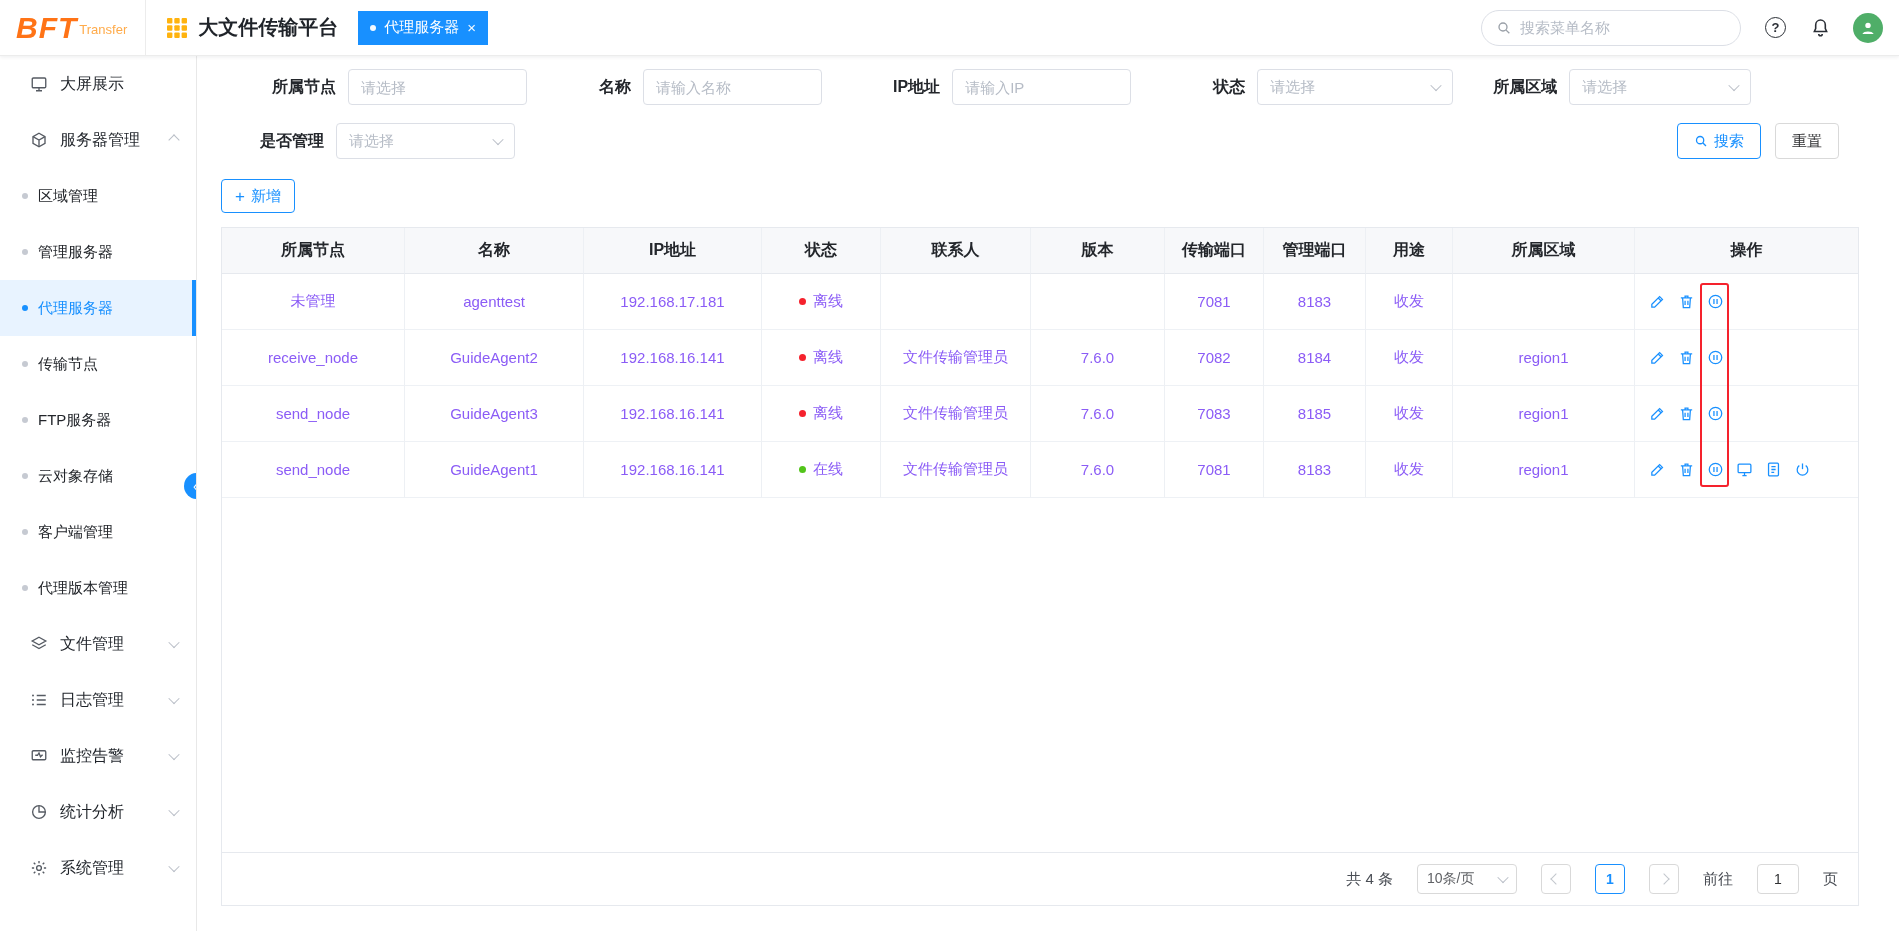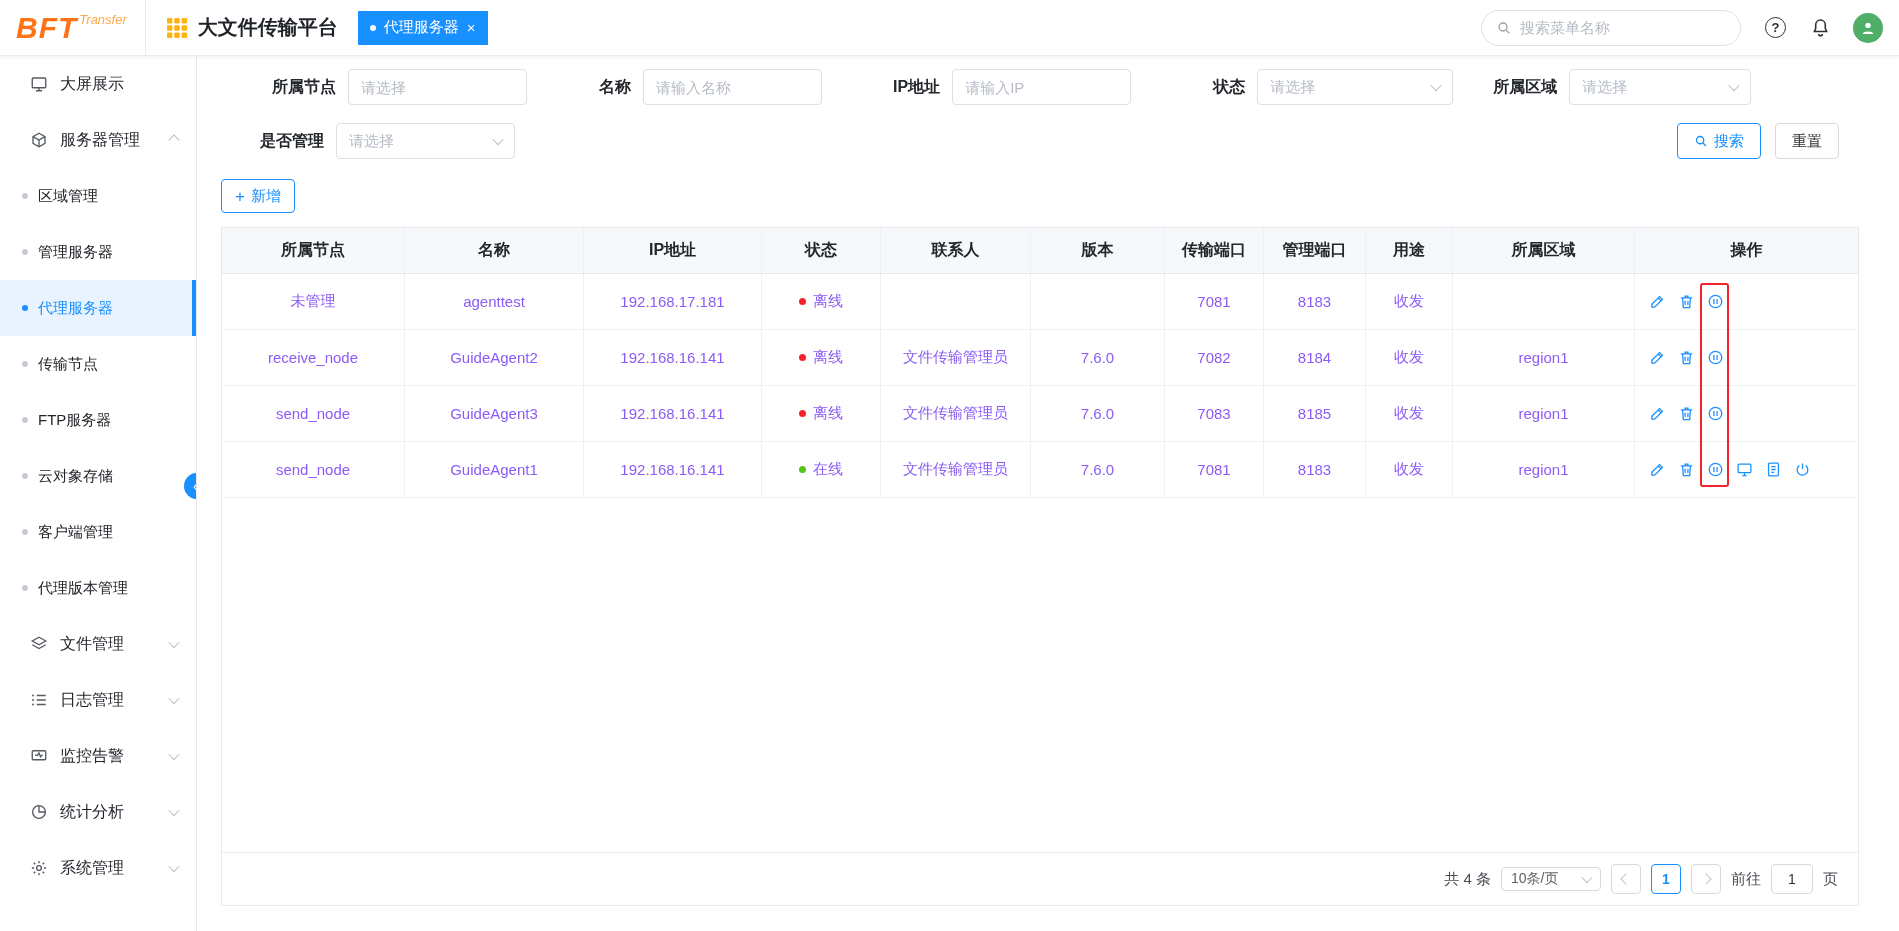--- a/index.html
+++ b/index.html
@@ -4,21 +4,21 @@
 <style>
   * { margin:0; padding:0; box-sizing:border-box; }
   html,body { width:1899px; height:931px; overflow:hidden; background:#fff;
     font-family:"Liberation Sans","DejaVu Sans",sans-serif; color:#303133; }
 
   
   .header { height:56px; display:flex; align-items:center; border-bottom:1px solid #ececec;
     box-shadow:0 1px 4px rgba(0,21,41,.08); position:relative; z-index:20; background:#fff; }
   .logo { display:flex; align-items:flex-end; padding:0 18px 0 16px; min-width:140px; }
   .logo-main { font-size:30px; font-weight:800; font-style:italic; color:#ff7316; letter-spacing:1px; line-height:1; }
-  .logo-sub  { font-size:13px; font-style:italic; color:#ffab4a; margin-left:2px; margin-bottom:16px; }
+  .logo-sub  { font-size:13px; color:#ffab4a; margin-left:2px; margin-bottom:6px; }
   .hdr-divider { width:1px; height:56px; background:#ececec; }
   .grid-icon { margin-left:20px; display:flex; }
   .app-title { font-size:20px; font-weight:700; color:#1f2329; margin-left:10px; white-space:nowrap; }
   .tab { margin-left:20px; height:34px; display:inline-flex; align-items:center; gap:8px;
     padding:0 12px; background:#1890ff; color:#fff; font-size:15px; cursor:pointer; }
   .tab-dot { width:6px; height:6px; border-radius:50%; background:#fff; opacity:.95; }
   .tab-close { font-size:15px; line-height:1; opacity:.95; }
   .hsearch { margin-left:auto; width:260px; height:36px; border:1px solid #dcdfe6; border-radius:18px;
     display:flex; align-items:center; padding:4px 14px; gap:8px; }
   .hsearch input { border:none; outline:none; flex:1; font-size:15px; color:#606266; background:transparent;
@@ -92,22 +92,22 @@
   .brow .cell { border-bottom:1px solid #eef1f5; }
   .sdot { width:7px; height:7px; border-radius:50%; margin-right:7px; flex:none; }
   .sdot.offline { background:#f5222d; }
   .sdot.online  { background:#52c41a; }
   .ops { justify-content:flex-start !important; padding-left:14px; gap:12px; }
   .op { width:17px; height:17px; color:#1890ff; display:flex; cursor:pointer; flex:none; }
   .op svg { width:17px; height:17px; }
   .spacer { flex:1; }
   
   .pgn { border-top:1px solid #e6e9ee; height:53px; display:flex; align-items:center;
-    justify-content:flex-end; gap:10px; padding-right:20px; font-size:15px; color:#4a4e55; }
-  .psize { width:100px; height:24px; border:1px solid #d9d9d9; border-radius:4px; display:flex;
+    justify-content:flex-end; gap:24px; padding-right:20px; font-size:15px; color:#4a4e55; }
+  .psize { width:100px; height:30px; border:1px solid #d9d9d9; border-radius:4px; display:flex;
     align-items:center; justify-content:space-between; padding:0 9px; font-size:14px; color:#606266; cursor:pointer; }
   .pbtn { width:30px; height:30px; border:1px solid #d9d9d9; border-radius:4px; background:#fff;
     display:flex; align-items:center; justify-content:center; color:#c3c7cd; cursor:pointer; font-size:14px; font-family:inherit; }
   .pbtn .chev { border-color:#c3c7cd; }
   .pbtn.active { border-color:#1890ff; color:#1890ff; font-weight:700; }
   .pginput { width:42px; height:30px; border:1px solid #d9d9d9; border-radius:4px; text-align:center;
     font-size:14px; color:#303133; outline:none; font-family:inherit; }
 
   
   .annotation-box { position:absolute; left:1700px; top:283px; width:29px; height:204px;

